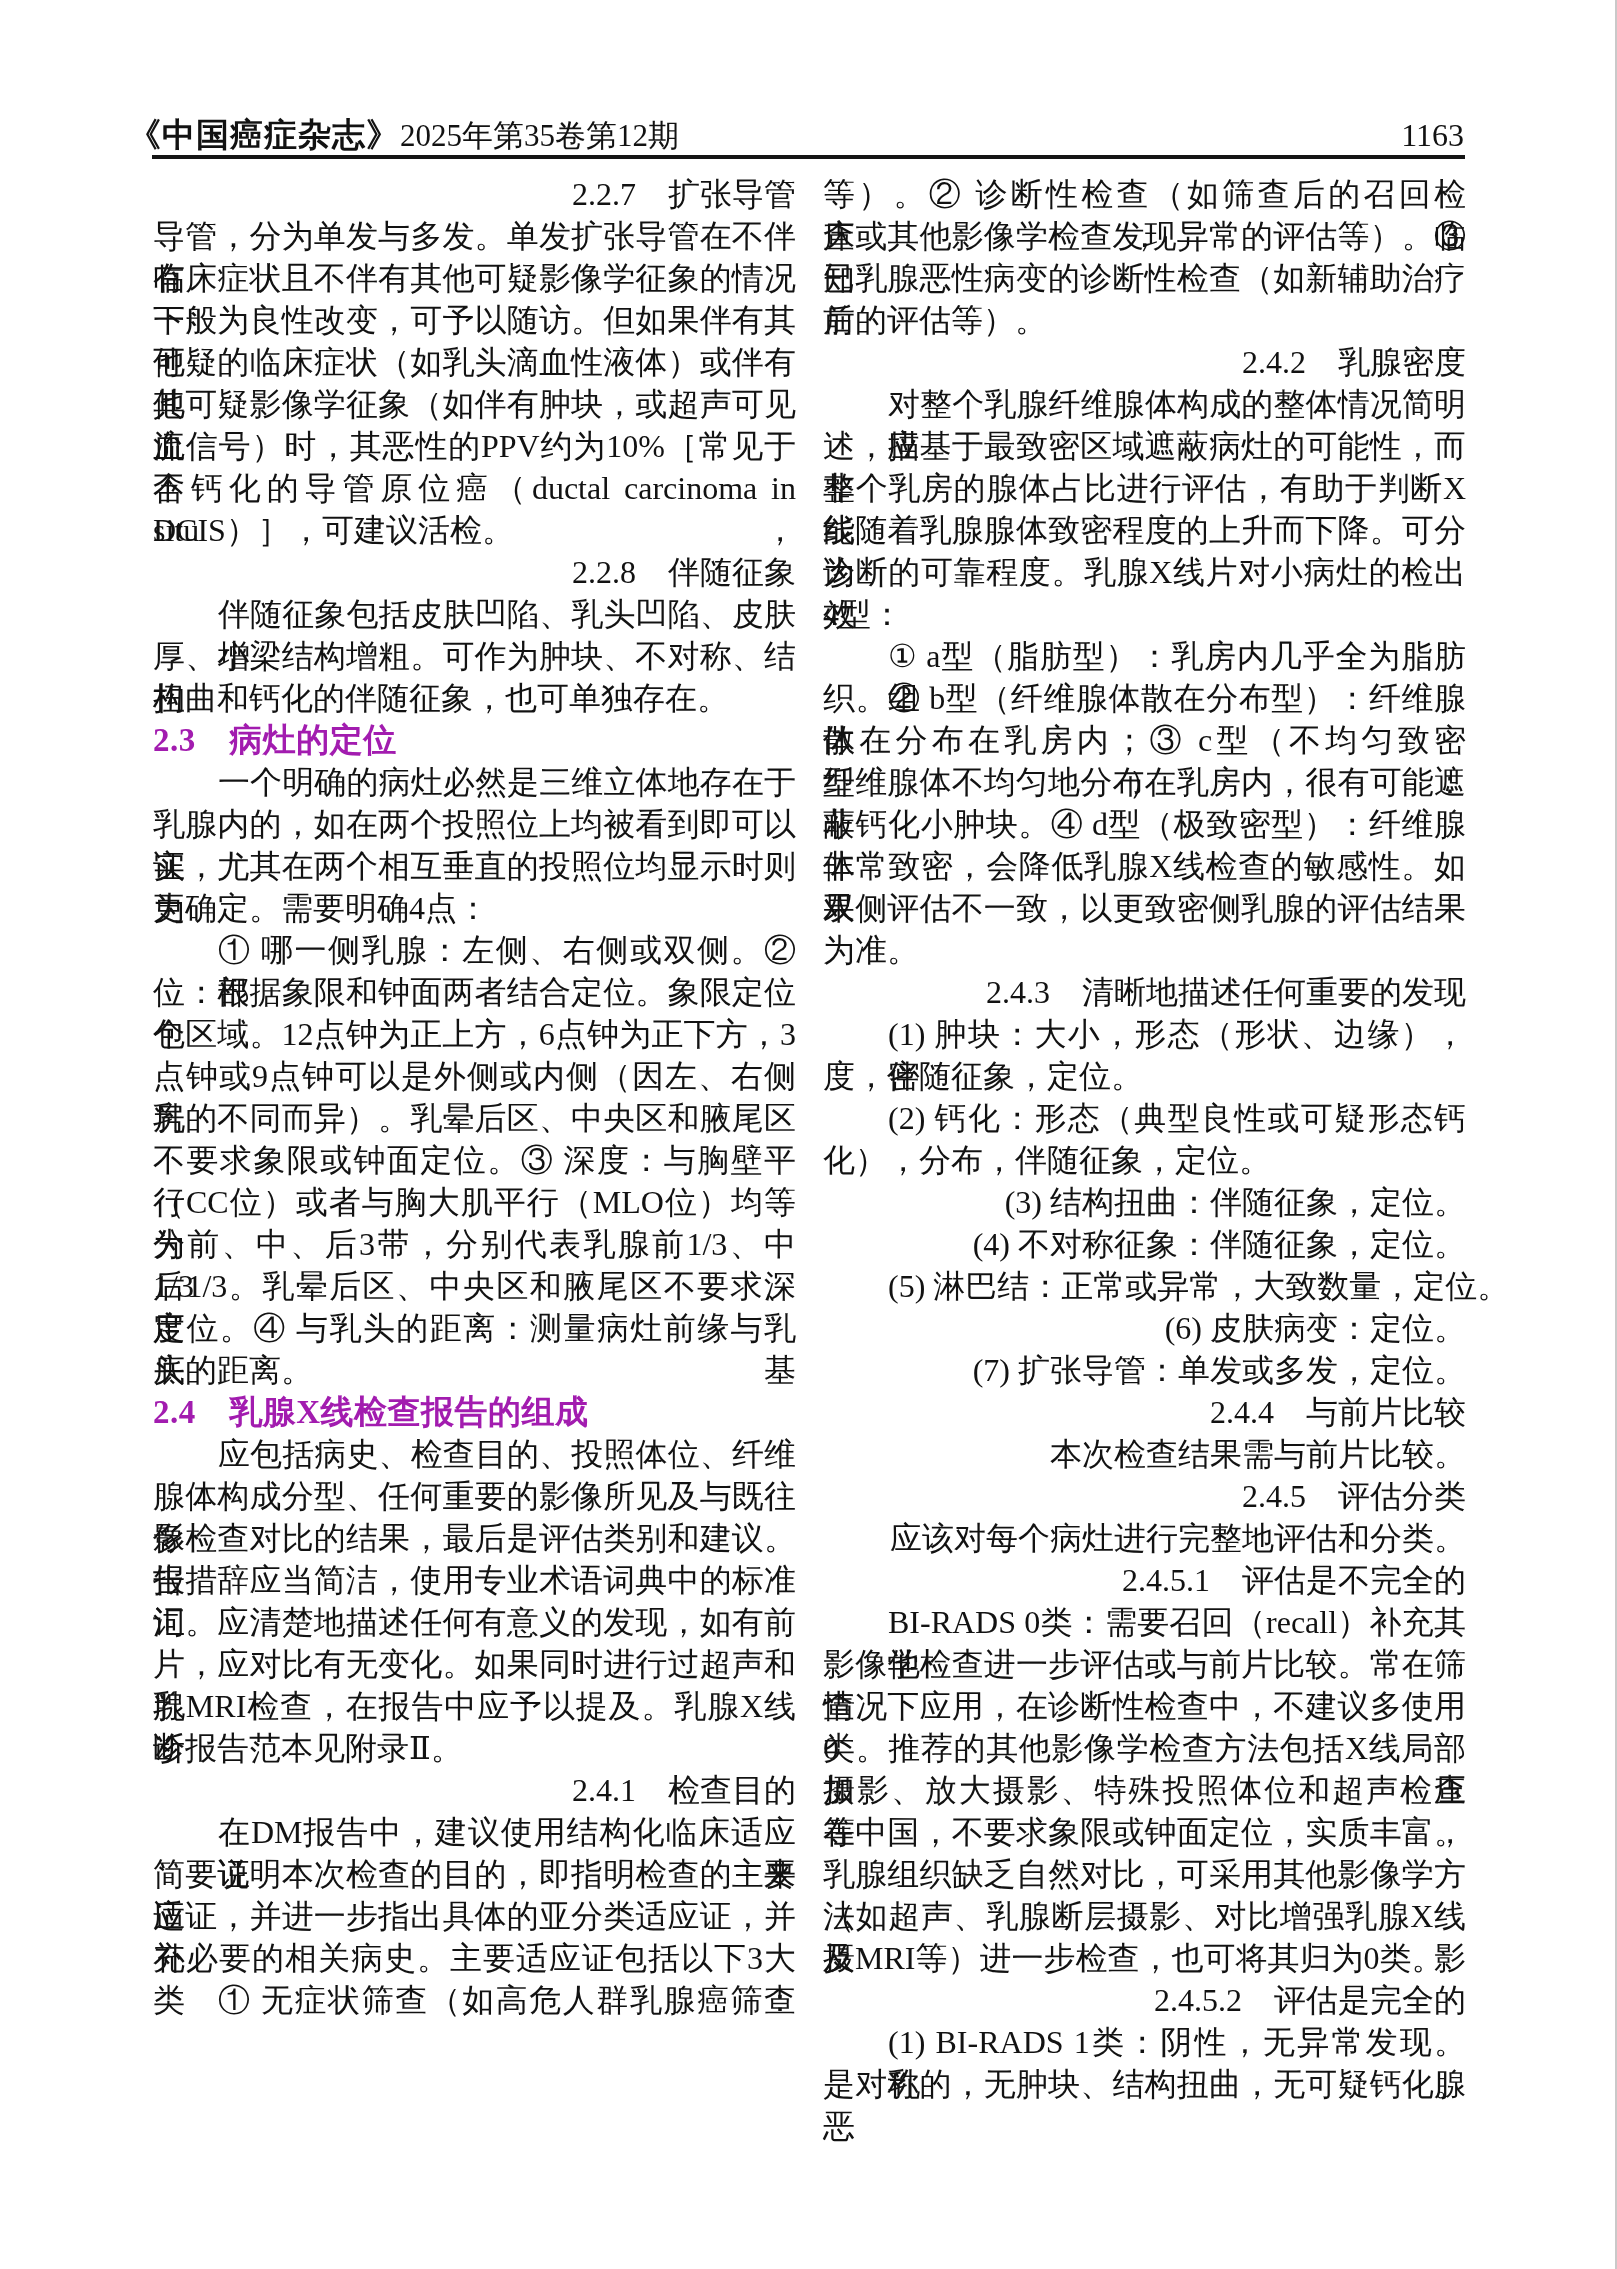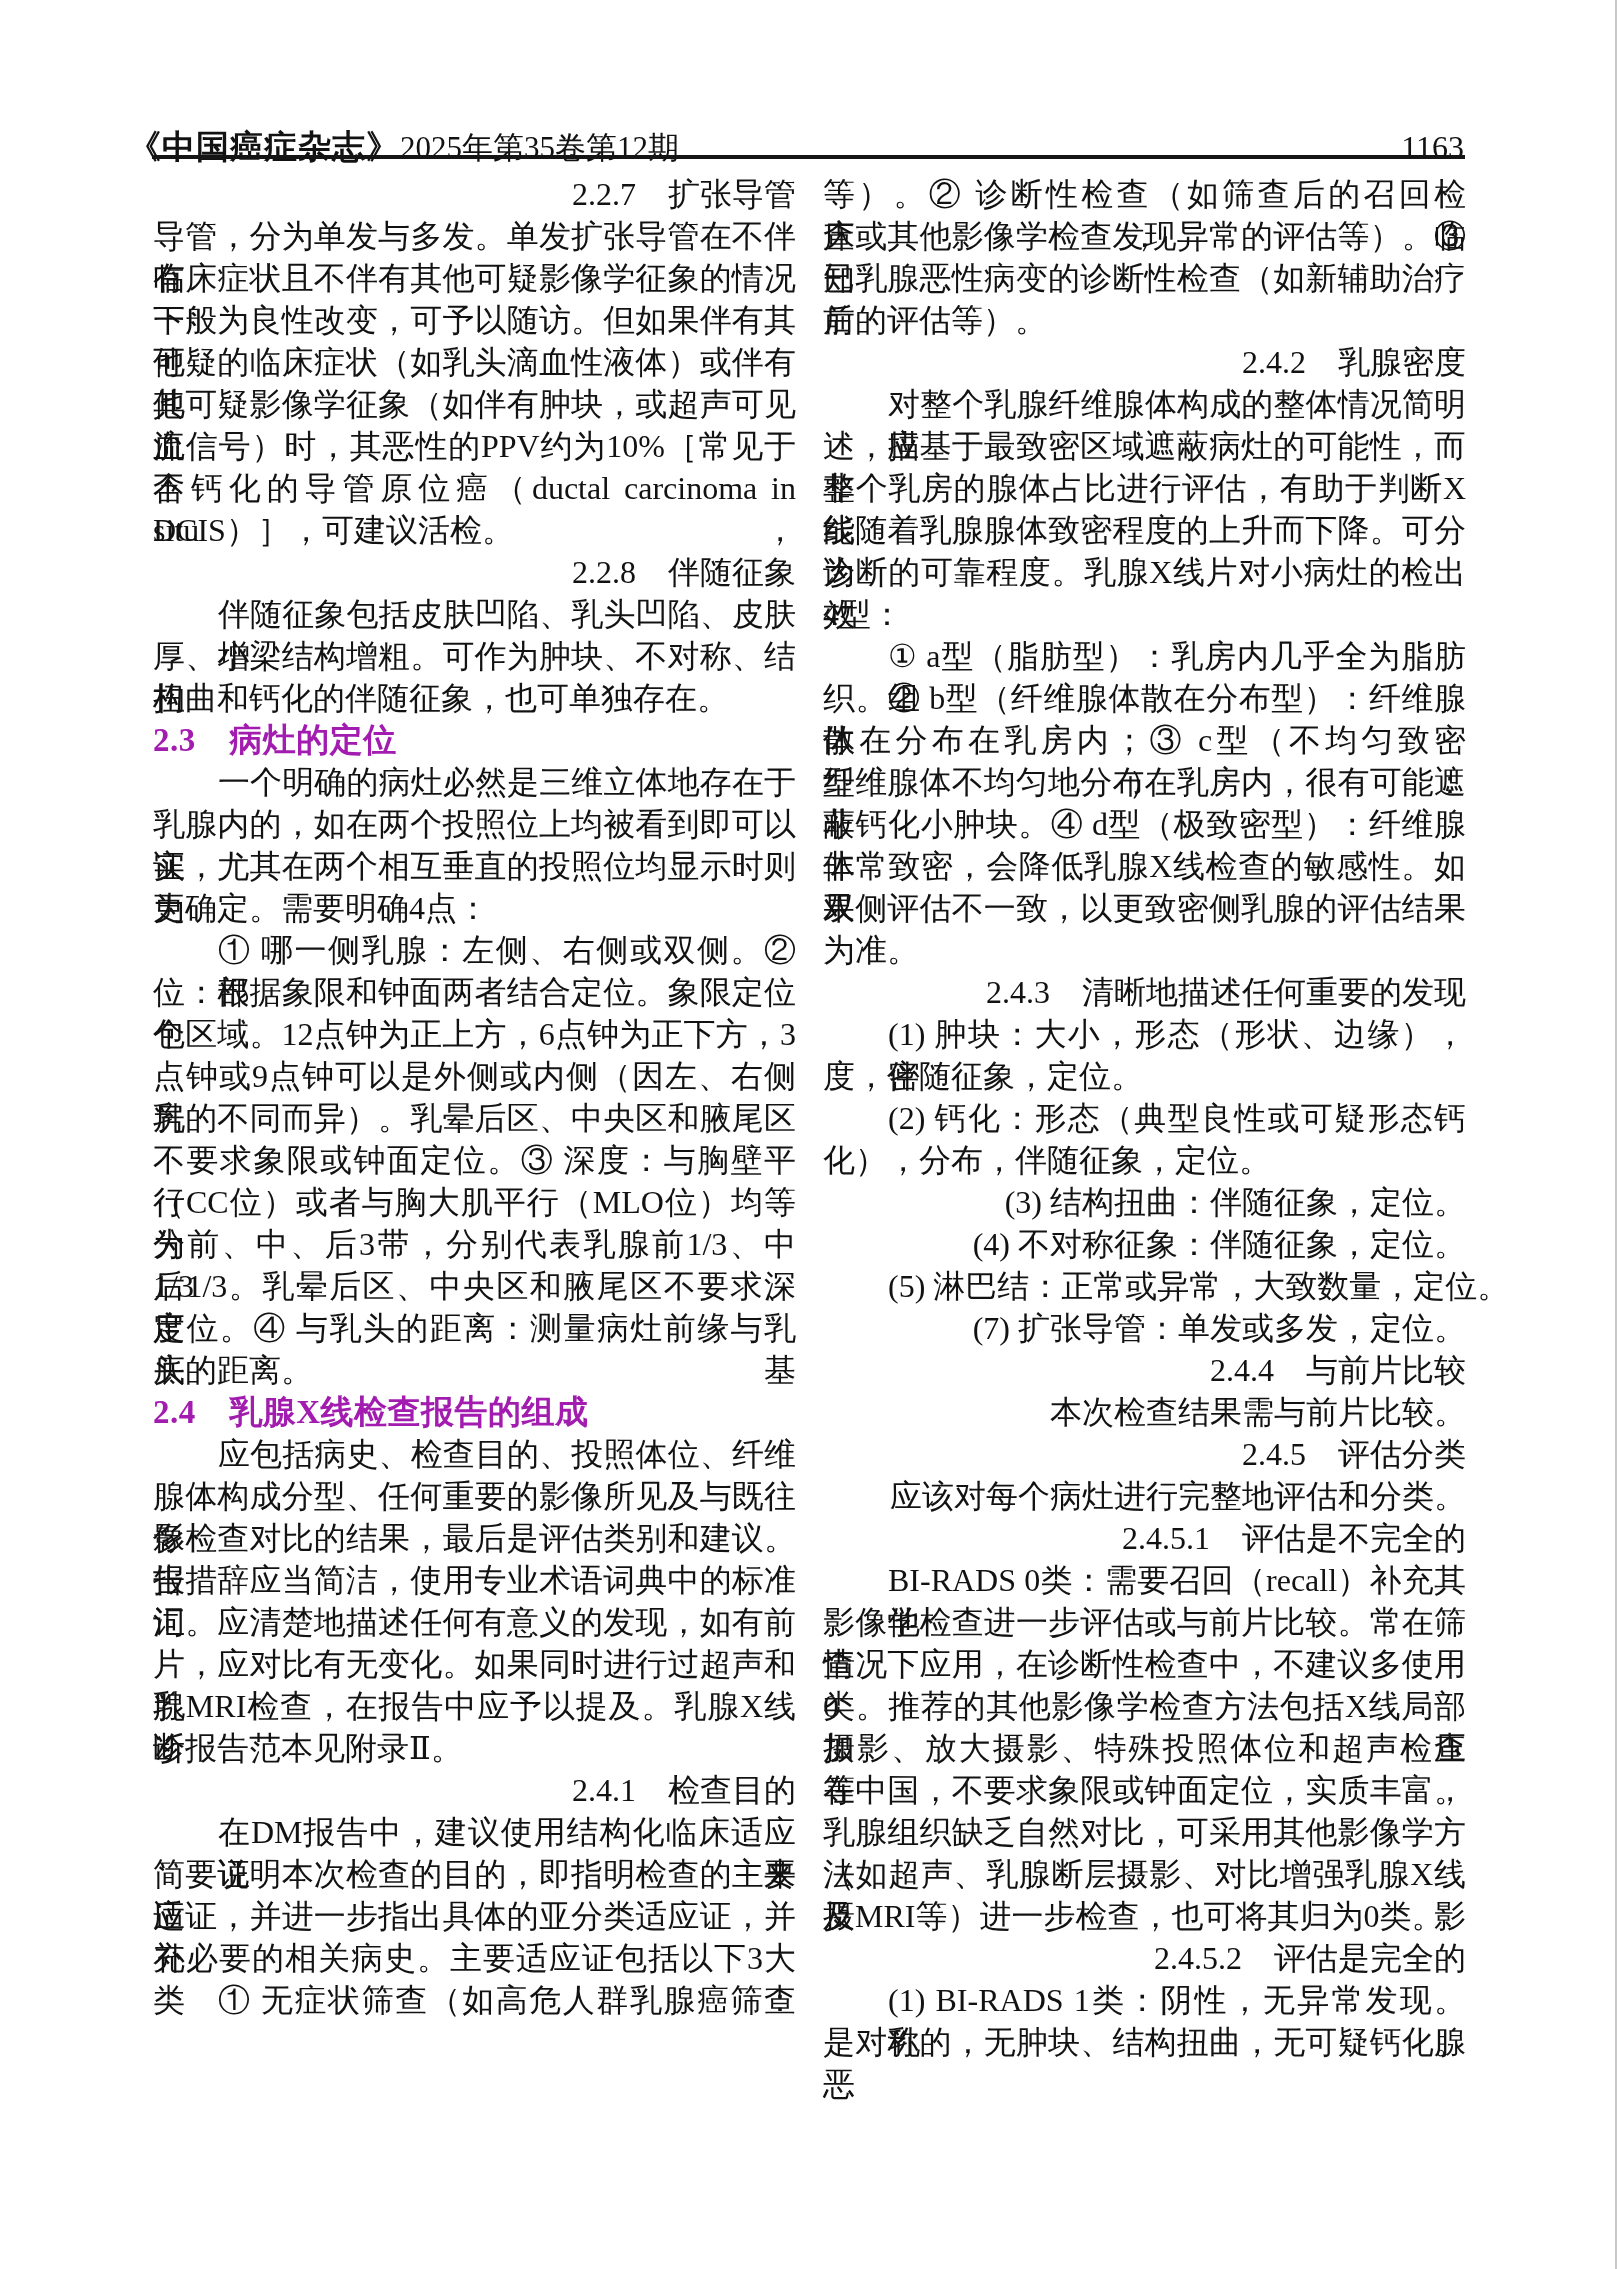--- a/index.html
+++ b/index.html
@@ -10,21 +10,21 @@
     font-family:"Liberation Serif","DejaVu Serif",serif;
     color:#121212;
     overflow:hidden;
     box-sizing:border-box;
   }
   .page::after{ 
     content:"";position:absolute;top:0;right:0;width:2.9px;height:100%;
     background:#c9c9c9;
   }
   .header{
-    position:absolute;left:128px;top:126px;width:1336px;height:42px;
+    position:absolute;left:128px;top:114px;width:1336px;height:42px;
     display:flex;align-items:baseline;justify-content:space-between;
     font-size:31px;line-height:42px;white-space:nowrap;
   }
   .journal{font-weight:700;font-size:33px;letter-spacing:1px;}
   .issue{font-size:31px;}
   .pagenum{font-size:32px;}
   .rule{
     position:absolute;left:152px;top:155px;width:1313px;height:3.8px;
     background:#151515;
   }
@@ -135,20 +135,21 @@
         <div class="line p">双侧评估不一致，以更致密侧乳腺的评估结果</div>
         <div class="line pe">为准。</div>
         <div class="line h">2.4.3　清晰地描述任何重要的发现</div>
         <div class="line pi">(1) 肿块：大小，形态（形状、边缘），密</div>
         <div class="line pe">度，伴随征象，定位。</div>
         <div class="line pi">(2) 钙化：形态（典型良性或可疑形态钙</div>
         <div class="line pe">化），分布，伴随征象，定位。</div>
         <div class="line pie">(3) 结构扭曲：伴随征象，定位。</div>
         <div class="line pie">(4) 不对称征象：伴随征象，定位。</div>
         <div class="line pie">(5) 淋巴结：正常或异常，大致数量，定位。</div>
+        <div class="line pie">(6) 皮肤病变：定位。</div>
         <div class="line pie">(7) 扩张导管：单发或多发，定位。</div>
         <div class="line h">2.4.4　与前片比较</div>
         <div class="line pie">本次检查结果需与前片比较。</div>
         <div class="line h">2.4.5　评估分类</div>
         <div class="line pie">应该对每个病灶进行完整地评估和分类。</div>
         <div class="line h">2.4.5.1　评估是不完全的</div>
         <div class="line pi">BI-RADS 0类：需要召回（recall）补充其他</div>
         <div class="line p">影像学检查进一步评估或与前片比较。常在筛查</div>
         <div class="line p">情况下应用，在诊断性检查中，不建议多使用0</div>
         <div class="line p">类。推荐的其他影像学检查方法包括X线局部加压</div>

